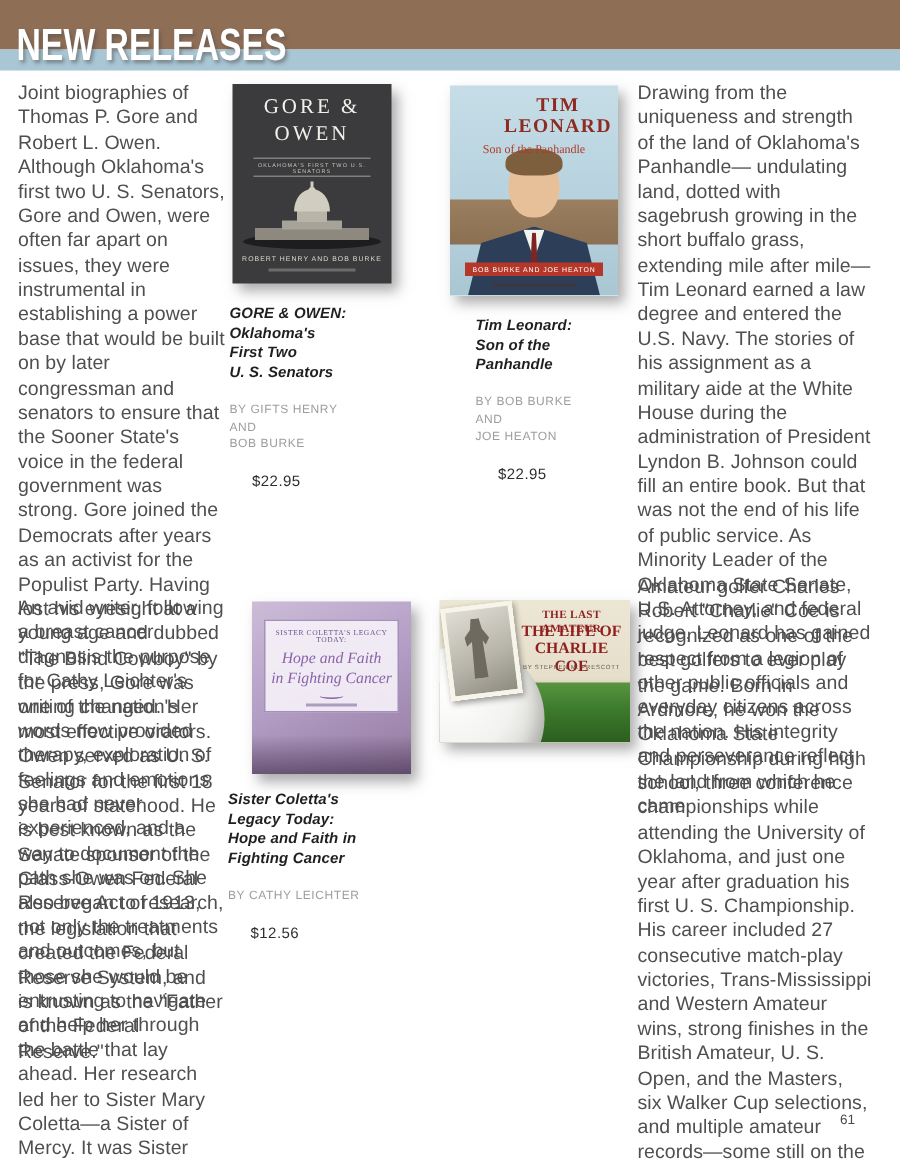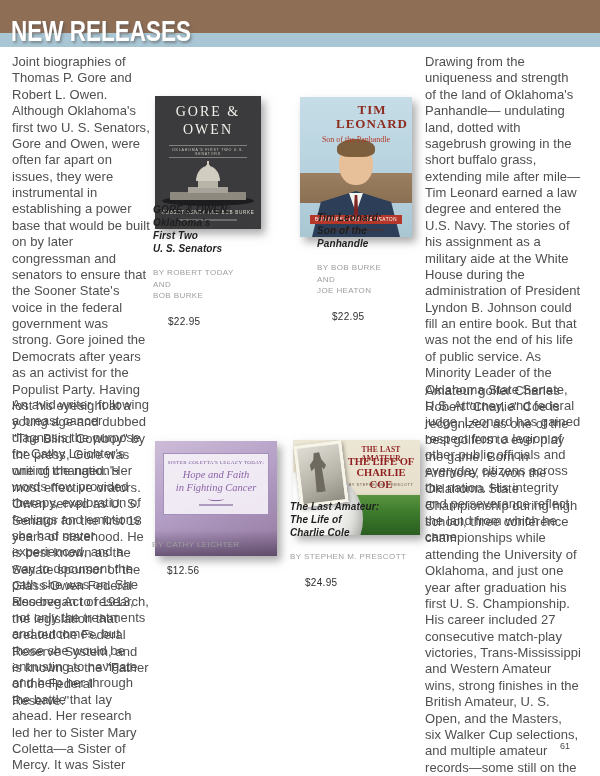--- a/index.html
+++ b/index.html
@@ -36,21 +36,21 @@
   .cap-author {
     margin:12px 0 0 0; font-size:8px; color:#9d9d9d;
     line-height:1.45; letter-spacing:.4px;
   }
   .cap-price { margin:14px 0 0 15px; font-size:10px; color:#2e2e2e; letter-spacing:.3px; }
   #caption-gore   { left:153px; top:203px; width:115px; }
   #caption-tim    { left:317px; top:211px; width:100px; }
   #caption-sister { left:152px; top:527px; width:120px; }
   #caption-golf   { left:290px; top:500px; width:128px; }
   
-  .cover { position:absolute; box-shadow:4px 5px 8px rgba(90,90,90,.5); overflow:hidden;margin-top:40px; }
+  .cover { position:absolute; box-shadow:4px 5px 8px rgba(90,90,90,.5); overflow:hidden; }
   .tiny-line { position:absolute; height:2px; background:rgba(255,255,255,.28); }
   
   #cover-gore { left:155px; top:56px; width:106px; height:133px; background:#3b3b3d; }
   .gore-title {
     position:absolute; top:7px; width:100%; text-align:center; white-space:pre-line;
     font-family:"Liberation Serif", serif; font-size:14px; letter-spacing:2px;
     color:#f2f0ea; line-height:1.25;
   }
   .gore-sub {
     position:absolute; top:49px; width:100%; text-align:center;
@@ -86,21 +86,21 @@
     clip-path:polygon(25% 0, 75% 0, 100% 100%, 0 100%); }
   .tim-head { position:absolute; top:46px; left:39px; width:34px; height:42px;
     background:#e7c09a; border-radius:48% 48% 46% 46%; }
   .tim-head::before { content:""; position:absolute; top:-4px; left:-2px; width:38px; height:18px;
     background:#7d5f3e; border-radius:50% 50% 35% 35%; }
   .tim-band { position:absolute; bottom:13px; left:10px; right:10px; height:9px;
     background:#b5372a; color:#ffffff; font-size:4.6px; letter-spacing:.6px;
     display:flex; align-items:center; justify-content:center; }
   #cover-tim .tiny-line { bottom:6px; left:28px; right:28px; background:rgba(90,45,35,.45); }
   
-  #cover-sister { left:155px; top:401px; width:122px; height:115px;
+  #cover-sister { left:168px; top:401px; width:106px; height:115px;
     background:linear-gradient(155deg,#cdbcd8 0%, #b49fc6 45%, #93799f 100%); }
   #cover-sister::after { content:""; position:absolute; left:0; right:0; bottom:0; height:26px;
     background:linear-gradient(transparent, rgba(55,38,66,.55)); }
   .sister-panel {
     position:absolute; top:12px; left:8px; right:8px; height:62px;
     background:rgba(246,242,248,.9); border:1px solid rgba(125,95,155,.65);
     text-align:center; box-sizing:border-box; padding-top:6px;
   }
   .sister-series { font-size:5px; letter-spacing:.4px; color:#6d5590;
     font-family:"Liberation Serif", serif; }
@@ -167,21 +167,21 @@
     </svg>
     <div class="gore-authors">ROBERT HENRY AND BOB BURKE</div>
     <div class="tiny-line"></div>
   </div>
 
   <div class="caption" id="caption-gore">
     <h3 class="cap-title pre">GORE &amp; OWEN:
 Oklahoma's
 First Two
 U. S. Senators</h3>
-    <p class="cap-author pre">BY ROBERT TODAY
+    <p class="cap-author pre">BY GIFTS HENRY
 AND
 BOB BURKE</p>
     <p class="cap-price">$22.95</p>
   </div>
 
   <div class="cover" id="cover-tim">
     <div class="tim-field"></div>
     <div class="tim-head"></div>
     <div class="tim-suit"></div>
     <div class="tim-shirt"></div>
@@ -207,37 +207,34 @@
     <div class="sister-panel">
       <div class="sister-series">SISTER COLETTA'S LEGACY TODAY:</div>
       <div class="sister-title pre">Hope and Faith
 in Fighting Cancer</div>
       <div class="sister-orn"></div>
       <div class="sister-authorline"></div>
     </div>
   </div>
 
   <div class="caption" id="caption-sister">
+    <h3 class="cap-title pre">Sister Coletta's
+Legacy Today:
+Hope and Faith in
+Fighting Cancer</h3>
     <p class="cap-author pre">BY CATHY LEICHTER</p>
     <p class="cap-price">$12.56</p>
   </div>
 
   <div class="cover" id="cover-golf">
     <div class="golf-grass"></div>
     <div class="golf-ball"></div>
     <div class="golf-photo"></div>
     <div class="golf-series">THE LAST AMATEUR</div>
     <div class="golf-title pre">THE LIFE OF
 CHARLIE COE</div>
     <div class="golf-author">BY STEPHEN M. PRESCOTT</div>
   </div>
 
-  <div class="caption" id="caption-golf">
-    <h3 class="cap-title pre">The Last Amateur:
-The Life of
-Charlie Cole</h3>
-    <p class="cap-author pre">BY STEPHEN M. PRESCOTT</p>
-    <p class="cap-price">$24.95</p>
-  </div>
 
   <div class="page-number">61</div>
 
 </div>
 
 </body></html>

